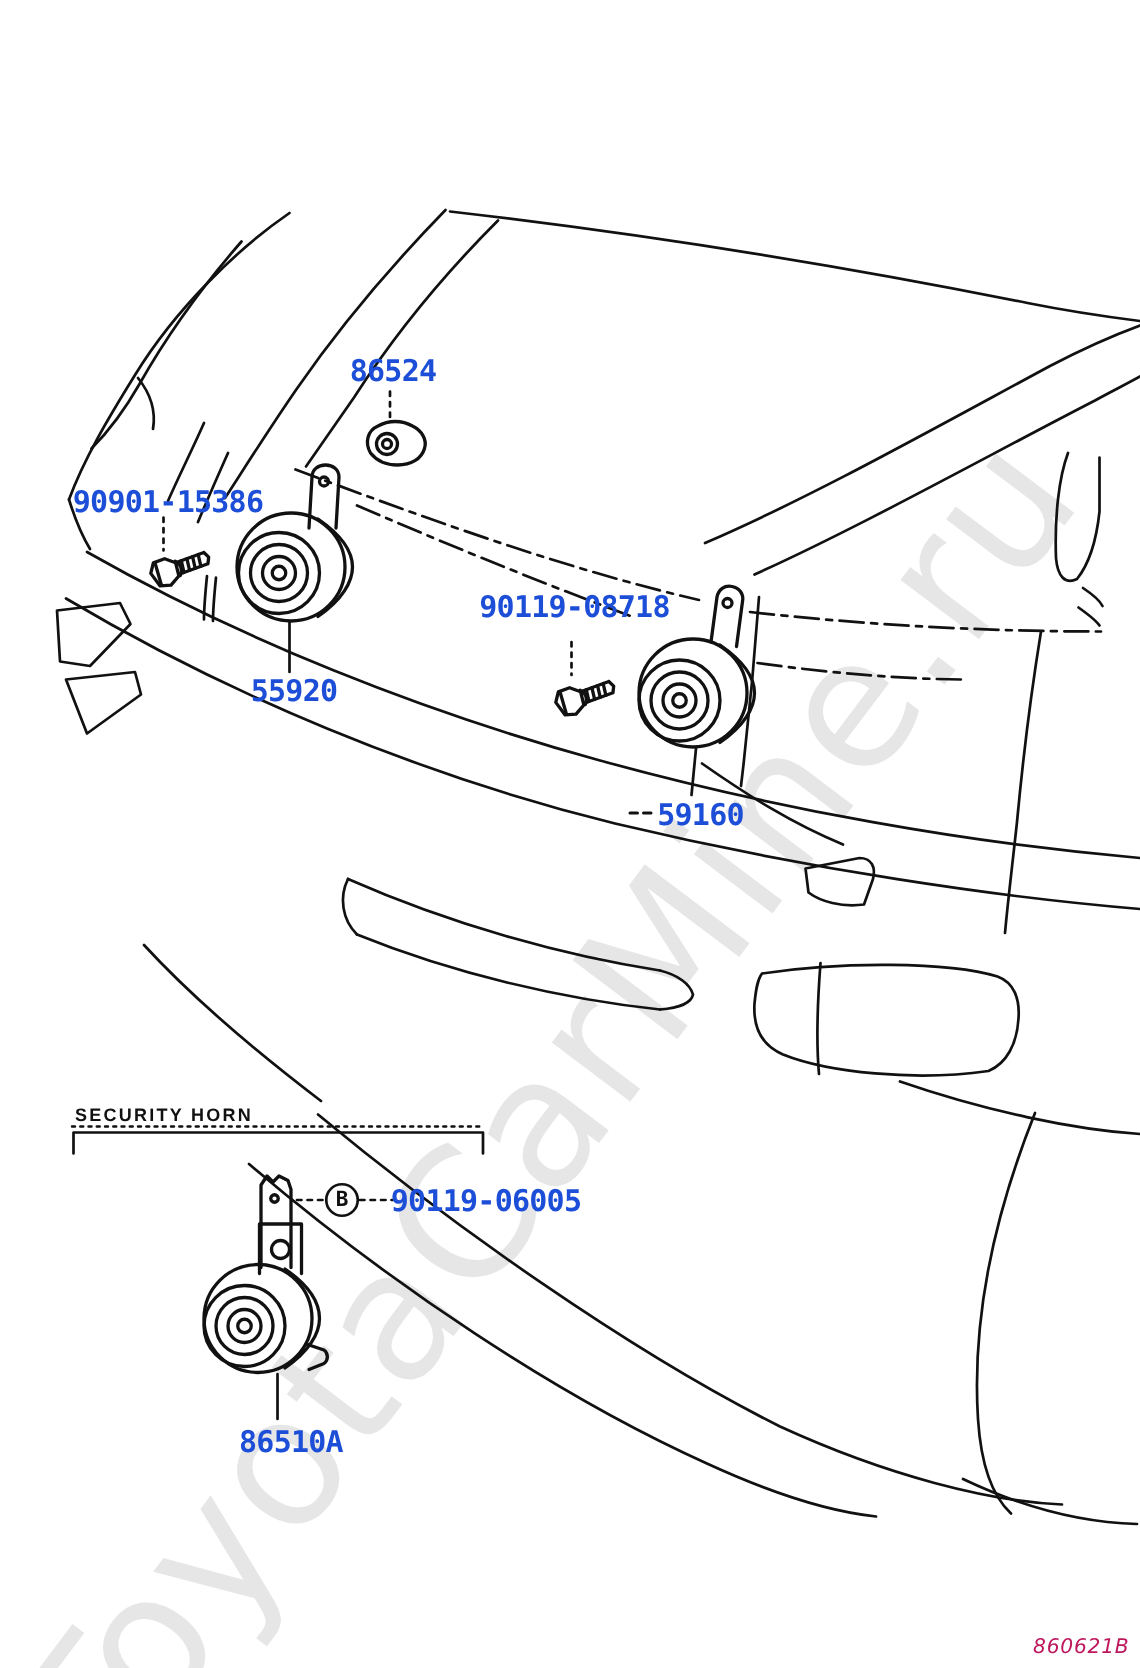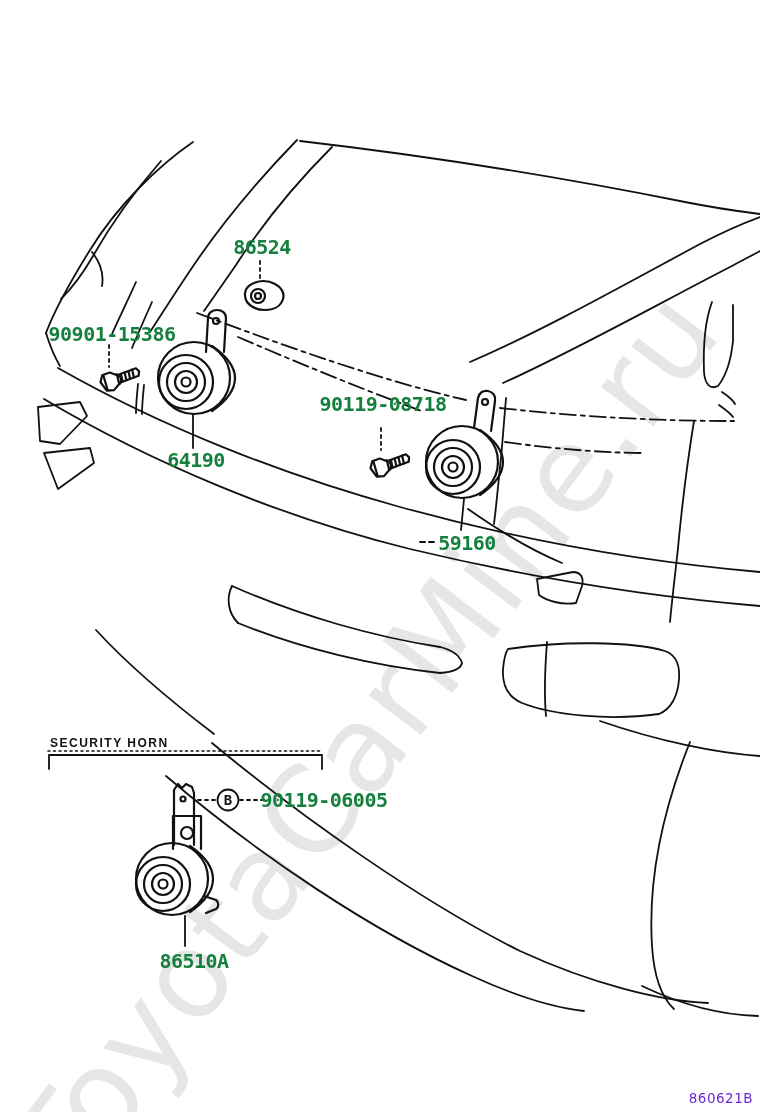--- a/index.html
+++ b/index.html
@@ -9,27 +9,27 @@
       font-family:"DejaVu Sans",sans-serif;font-size:120px;font-weight:400;
       color:#000;opacity:0.095;white-space:nowrap;letter-spacing:2px;pointer-events:none;}
   svg.art{position:absolute;left:0;top:0;}
   .ln{fill:none;stroke:#111;stroke-width:1.8;stroke-linecap:round;stroke-linejoin:round;}
   .pt{fill:none;stroke:#111;stroke-width:2.2;stroke-linecap:round;stroke-linejoin:round;}
   .dd{stroke-dasharray:16 5 4 5;}
   .dsh{stroke-dasharray:3 4;stroke-width:1.8;}
   .dsh2{stroke-dasharray:5 4;stroke-width:2;}
   .dot{stroke-dasharray:2 3.5;stroke-width:1.6;}
   .partnum{position:absolute;transform:translate(-50%,-50%);font-family:"DejaVu Sans Mono",monospace;
-           font-weight:bold;font-size:20px;letter-spacing:-0.5px;color:#15803d;white-space:nowrap;}
+           font-weight:bold;font-size:20px;letter-spacing:-0.5px;color:#1d4ed8;white-space:nowrap;}
   .sectitle{position:absolute;transform:translate(0,-50%);font-family:"Liberation Sans",sans-serif;
             font-weight:bold;font-size:12px;letter-spacing:1.5px;color:#111;white-space:nowrap;text-align:center;}
   .calloutB{position:absolute;transform:translate(-50%,-50%);font-family:"DejaVu Sans Mono",monospace;
             font-weight:bold;font-size:14px;color:#111;}
   .code{position:absolute;transform:translate(-100%,-50%);font-family:"DejaVu Sans",sans-serif;
-        font-size:13.5px;color:#6d28d9;letter-spacing:0.5px;}
+        font-size:13.5px;color:#be185d;letter-spacing:0.5px;font-style:italic;}
 </style>
 </head>
 <body>
 
 <div class="page">
 
   <div class="wm">ToyotaCarMine.ru</div>
 
   <svg class="art" width="760" height="1112" viewBox="0 0 760 1112">
 
@@ -155,21 +155,21 @@
       <path class="pt" d="M204,896 L216,900 C219,902 219,907 216,909 L206,913"></path>
       <path class="ln" d="M185,916 L185,946"></path>
 
       <circle class="ln" cx="228" cy="800" r="10.5"></circle>
       <path class="ln dsh" d="M198,800 L216,800 M240,800 L262,800"></path>
     </g>
   </svg>
 
   <div class="partnum" style="left:262px;top:247px">86524</div>
   <div class="partnum" style="left:112px;top:334px">90901-15386</div>
-  <div class="partnum" style="left:196px;top:460px">64190</div>
+  <div class="partnum" style="left:196px;top:460px">55920</div>
   <div class="partnum" style="left:383px;top:404px">90119-08718</div>
   <div class="partnum" style="left:467px;top:543px">59160</div>
   <div class="sectitle" style="left:50px;top:743px">SECURITY HORN</div>
   <div class="calloutB" style="left:228px;top:800px">B</div>
   <div class="partnum" style="left:324px;top:800px">90119-06005</div>
   <div class="partnum" style="left:194px;top:961px">86510A</div>
   <div class="code" style="left:753px;top:1098px">860621B</div>
 </div>
 
 </body></html>

